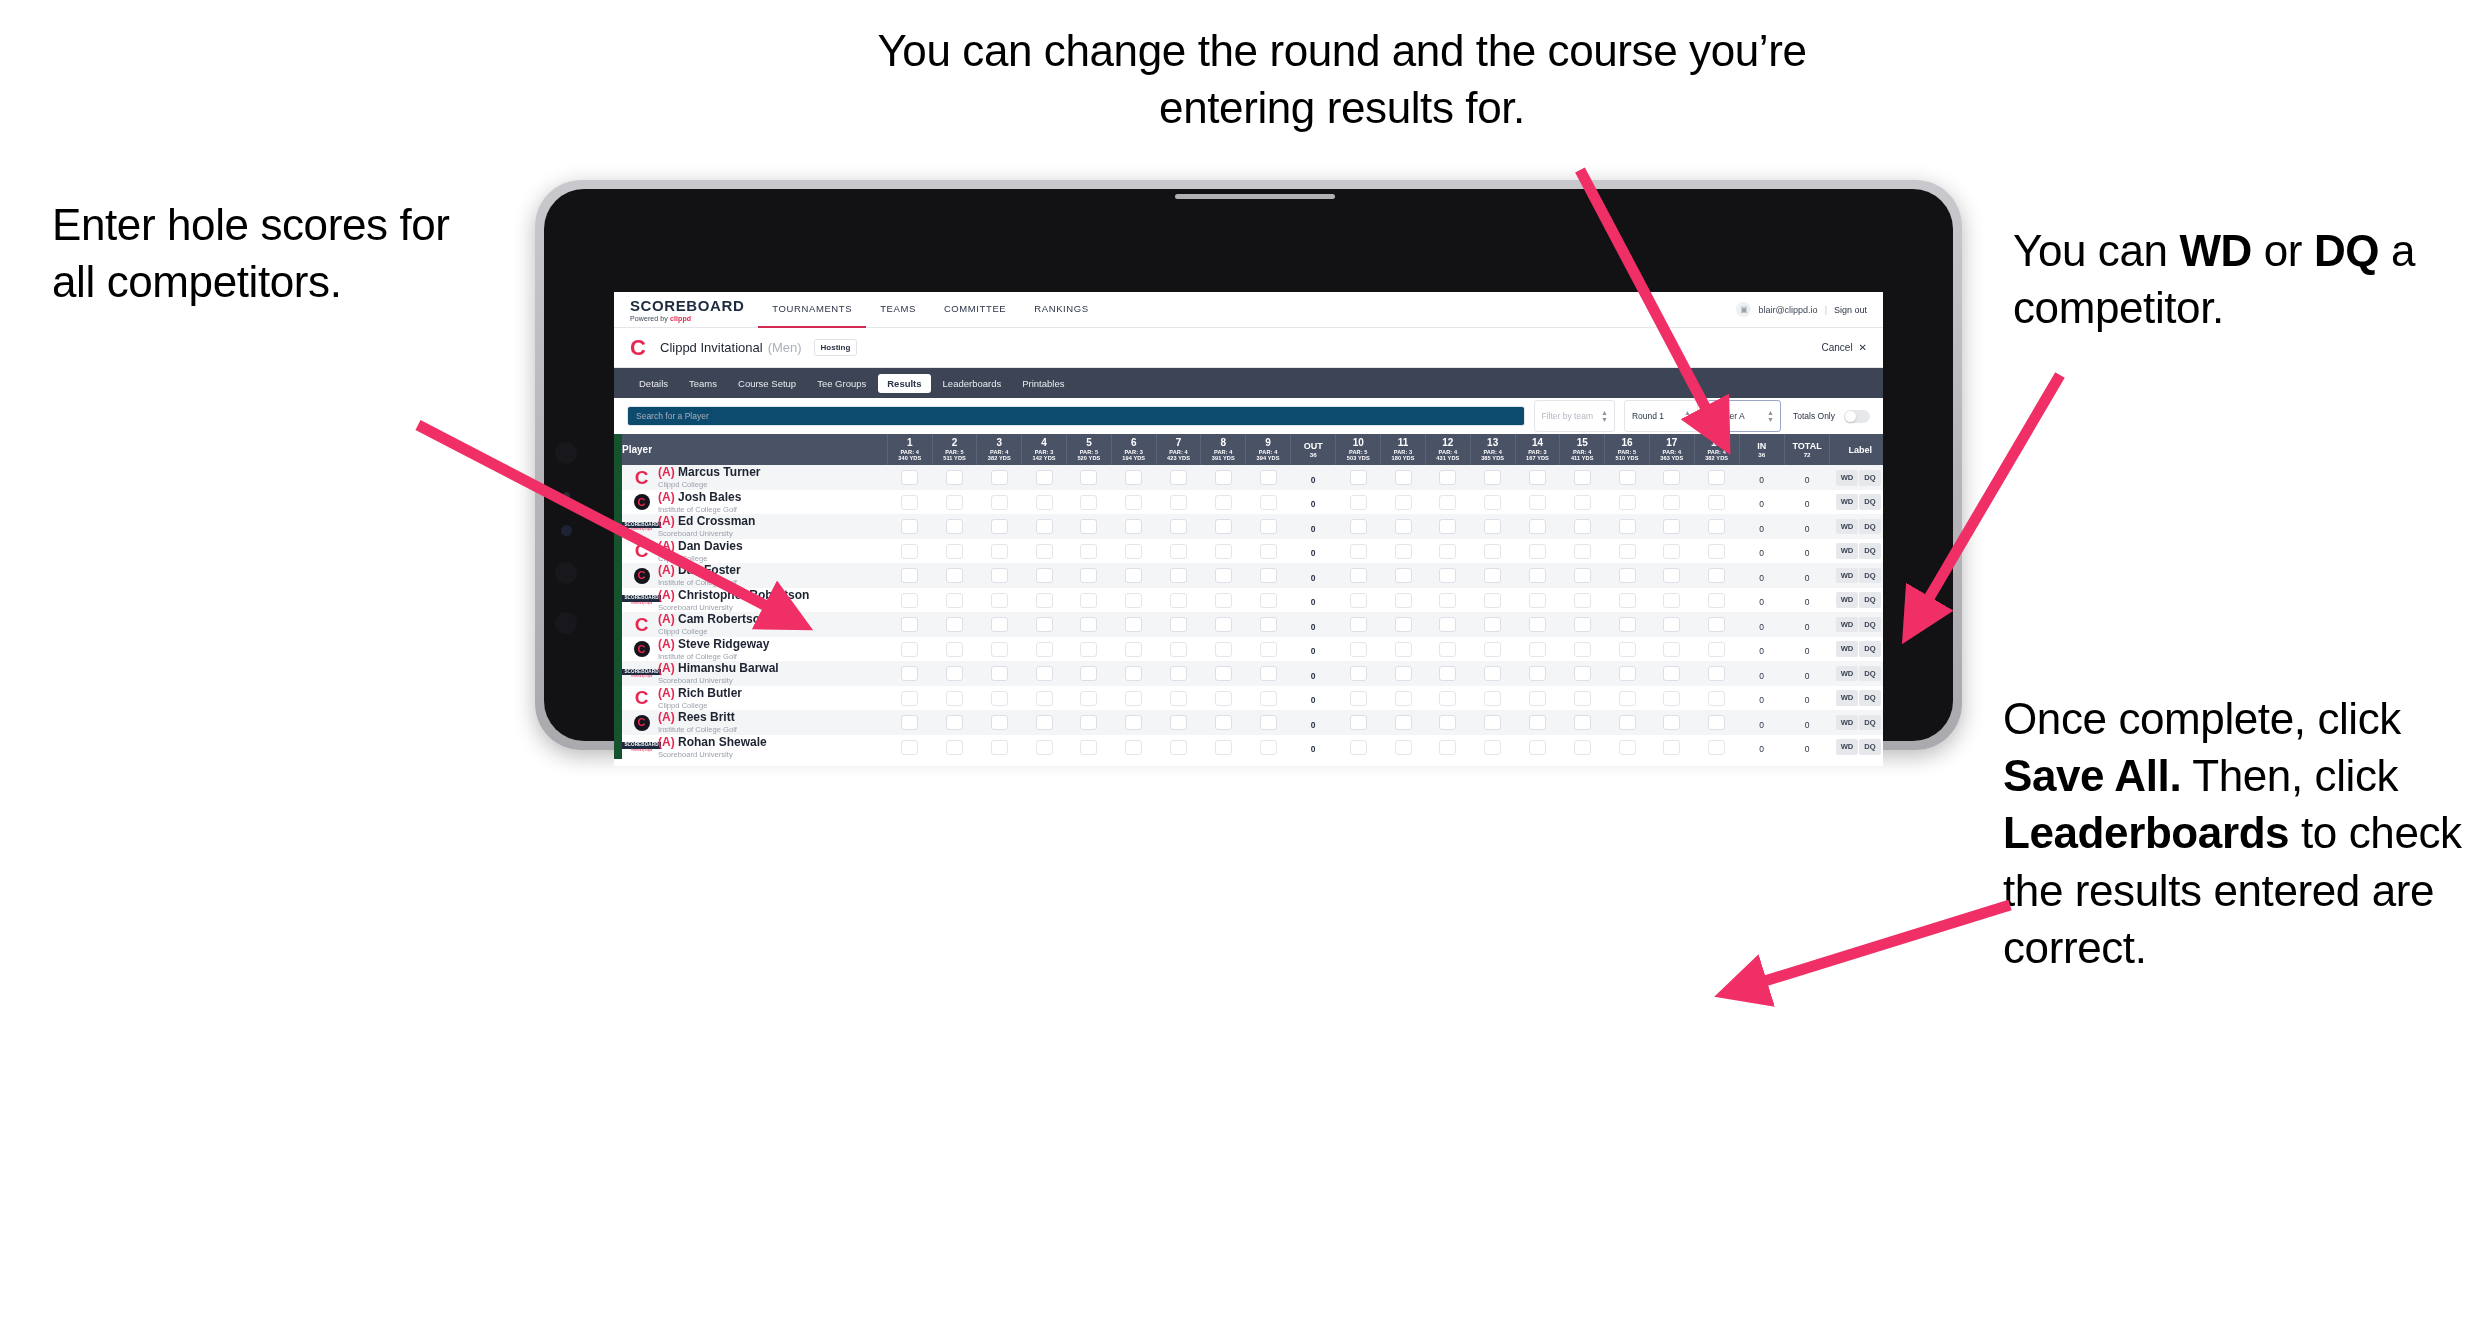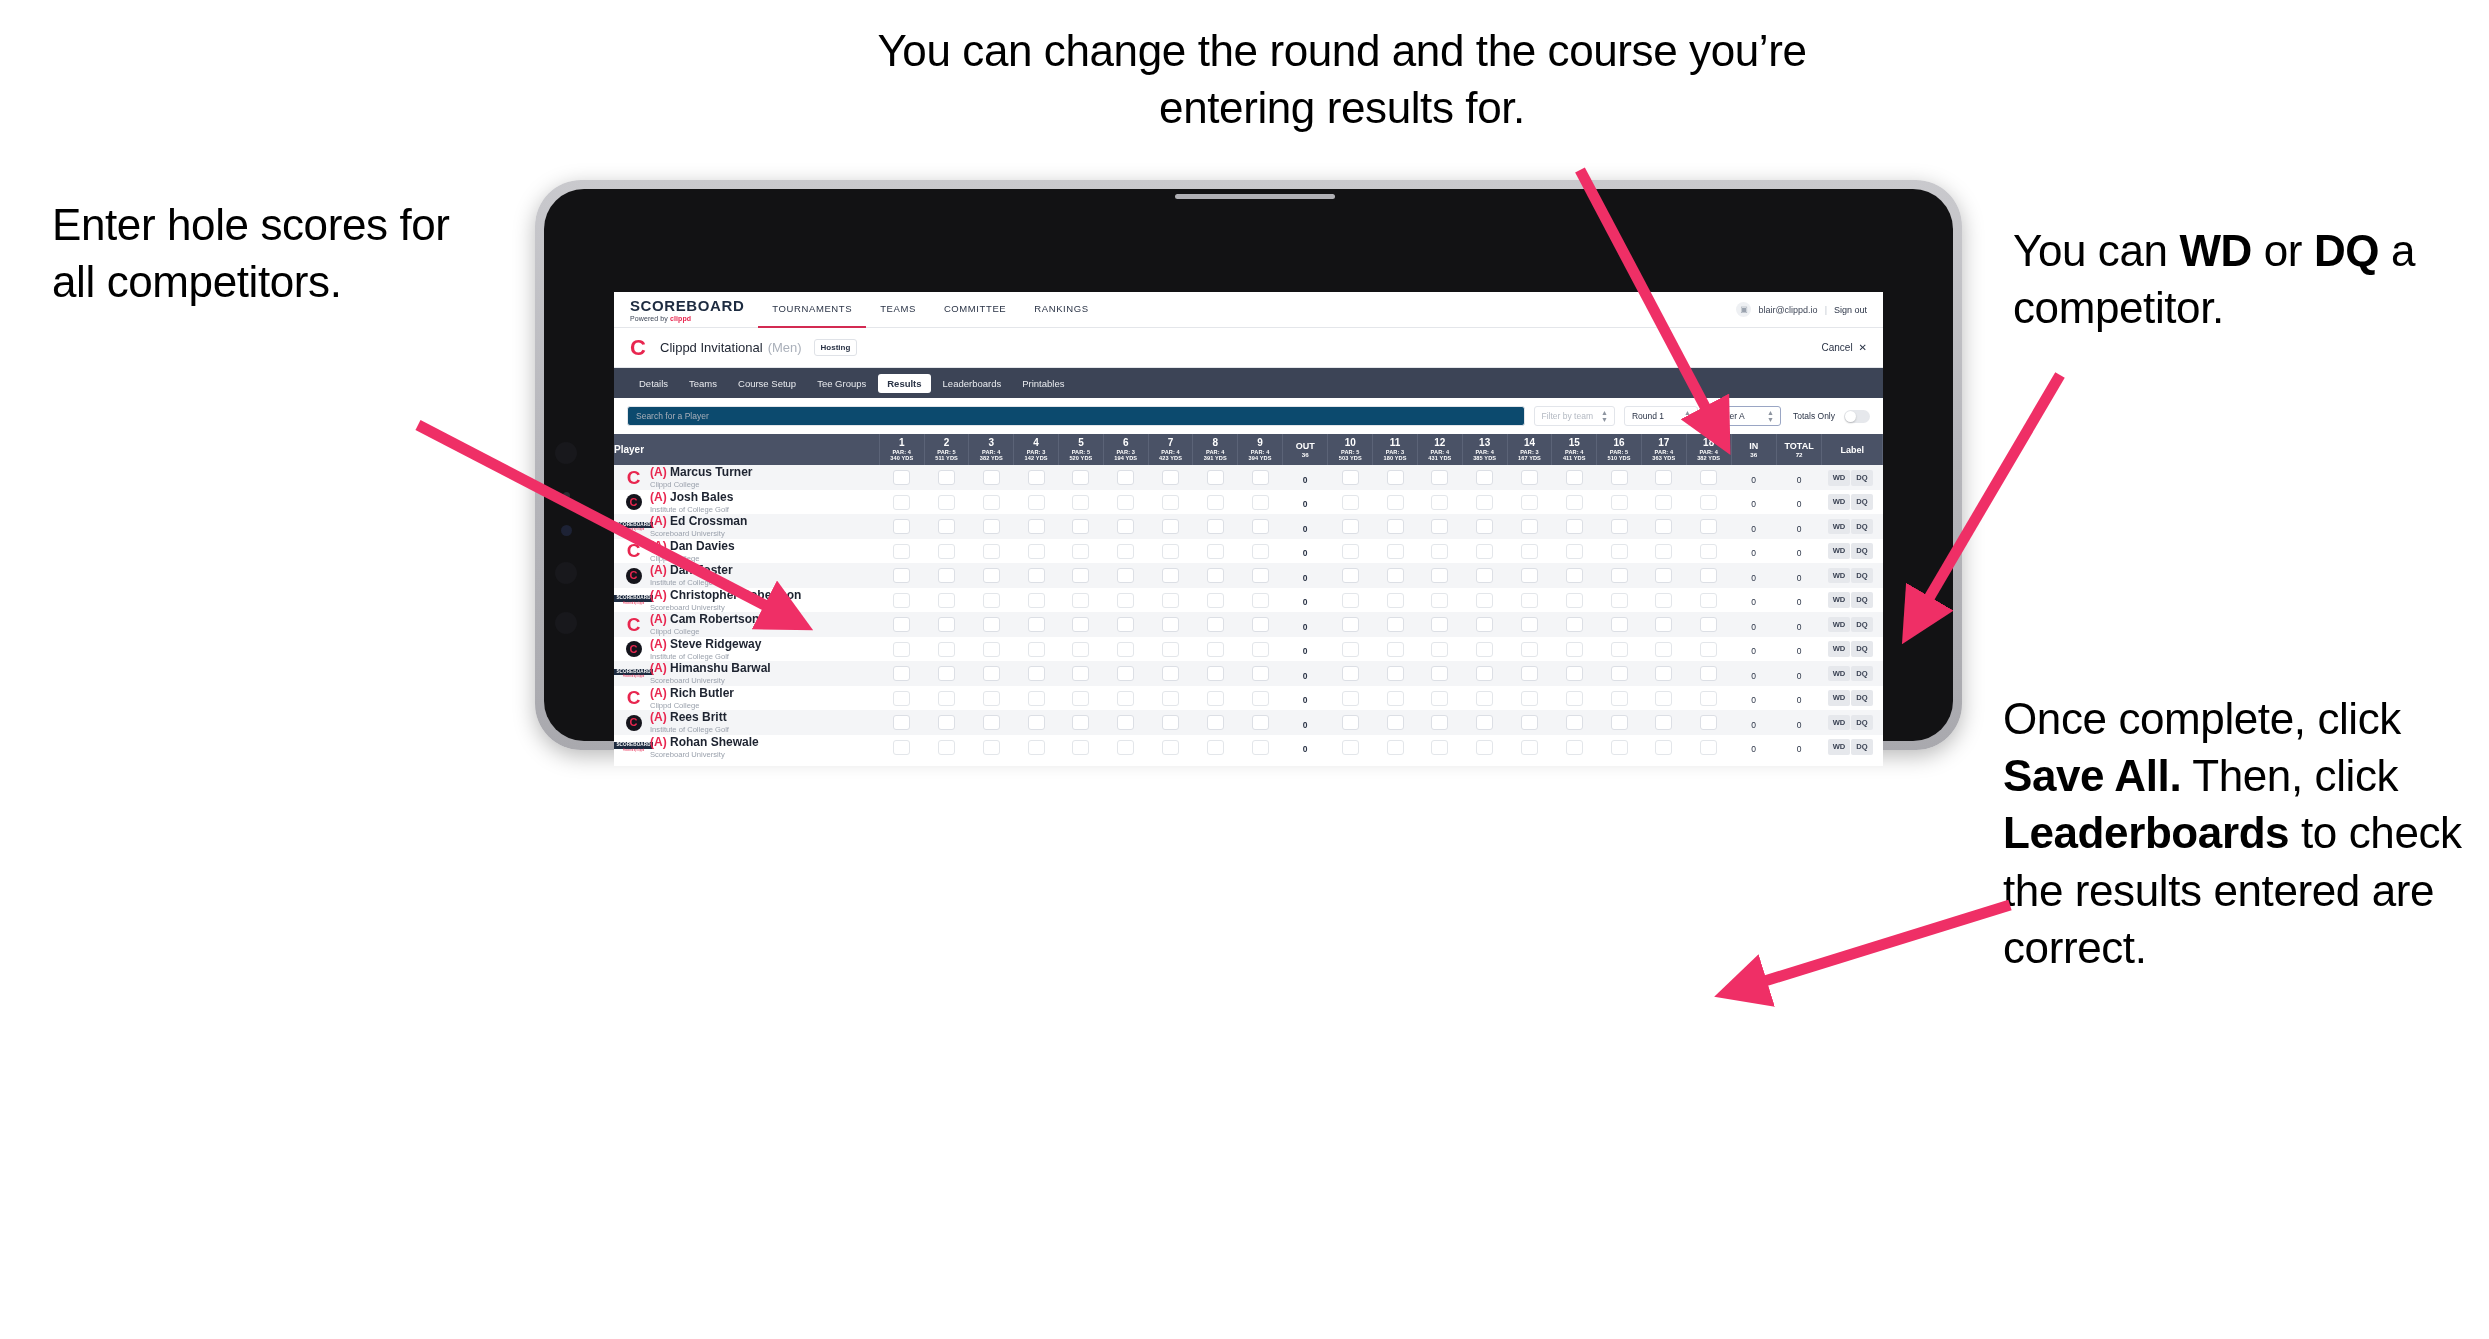--- a/index.html
+++ b/index.html
@@ -131,40 +131,40 @@
   .filterbar {
     display: flex; align-items: center; height: 36px;
     background: #fff; padding: 0 13px; gap: 9px;
   }
   .search-input {
     flex: 1; height: 20px; border: 1px solid #e2e5ea; border-radius: 3px;
     font-size: 8.5px; color: #a9afb9; padding: 0 8px;
     display: flex; align-items: center; background: #0c4a6e;
   }
   .sel {
-    height: 20px; min-width: 74px; border: 1px solid #e2e5ea; border-radius: 3px;
+    height: 32px; min-width: 74px; border: 1px solid #e2e5ea; border-radius: 3px;
     font-size: 8.5px; color: #2a3346; padding: 0 7px; background: #fff;
     display: flex; align-items: center; justify-content: space-between;
     gap: 8px; cursor: pointer;
   }
   .sel.placeholder { color: #b3b9c2; }
   .sel.focused { border-color: #9aa6c4; }
   .sel .chev { color: #8d94a0; font-size: 7px; line-height: 1; letter-spacing:-1px;}
   .totals-label { font-size: 8.5px; color: #2a3346; margin-left: 3px; }
   .toggle {
     width: 26px; height: 13px; border-radius: 7px; background: #e6e8ec;
     position: relative; cursor: pointer;
   }
   .toggle i {
     position: absolute; left: 1px; top: 1px; width: 11px; height: 11px;
     border-radius: 50%; background: #fff; box-shadow: 0 1px 2px rgba(0,0,0,.22);
   }
 
   
-  .table-wrap { background:#14532d; }
+  .table-wrap { background:#14532d;padding-left:8px; }
   table.scores { border-collapse: collapse; width: 1269px; table-layout: fixed; }
   table.scores thead th {
     background: #4a5266; color: #fff; font-weight: bold;
     border-right: 1px solid #5b6377; vertical-align: middle;
     padding: 3px 0;
   }
   th.player-col { width: 228px; text-align: left; padding-left: 14px; font-size: 10px; font-weight: 500; }
   th.hole { width: 38.5px; }
   th.sum  { width: 39px; }
   th.label-col { width: 52px; font-size: 9px; font-weight: 500; border-right: none; }

